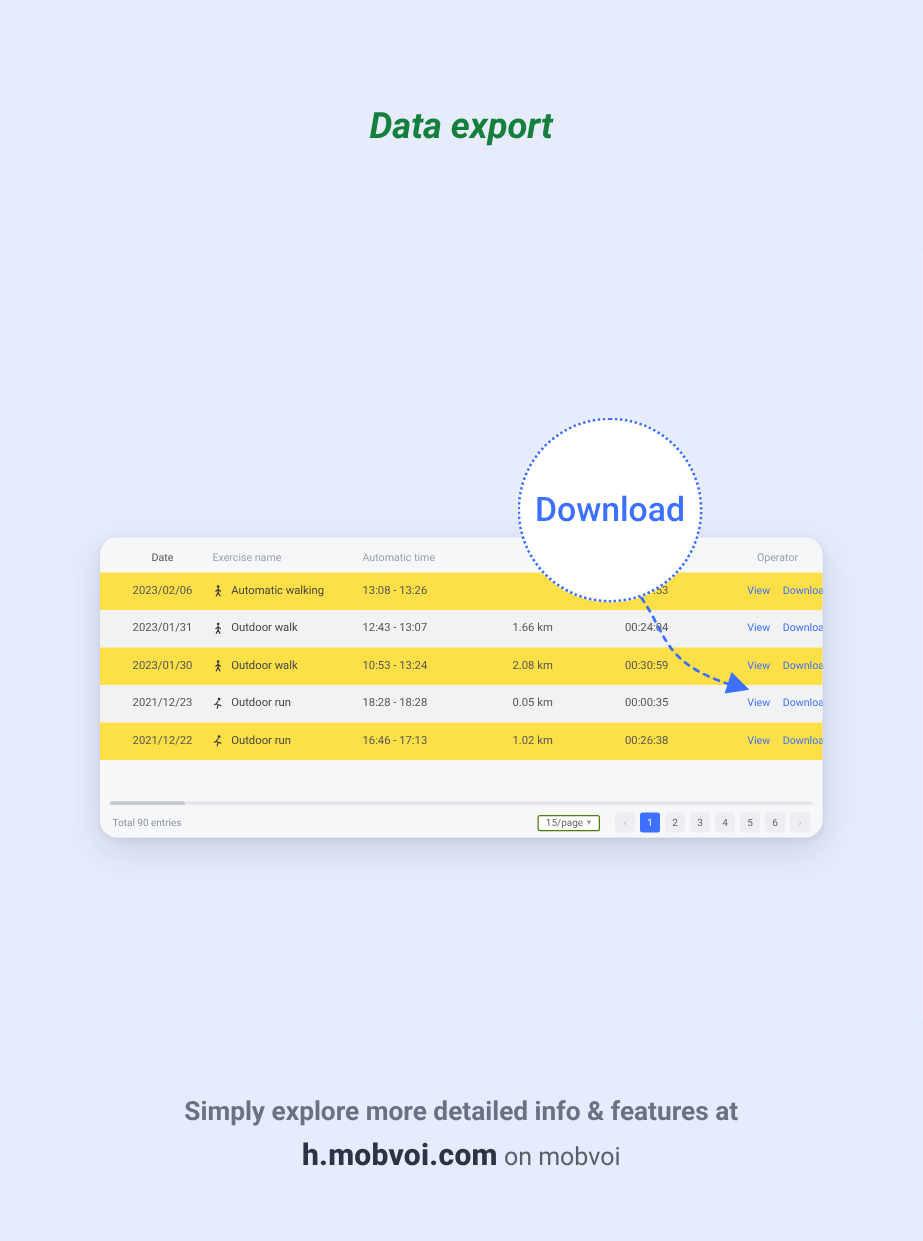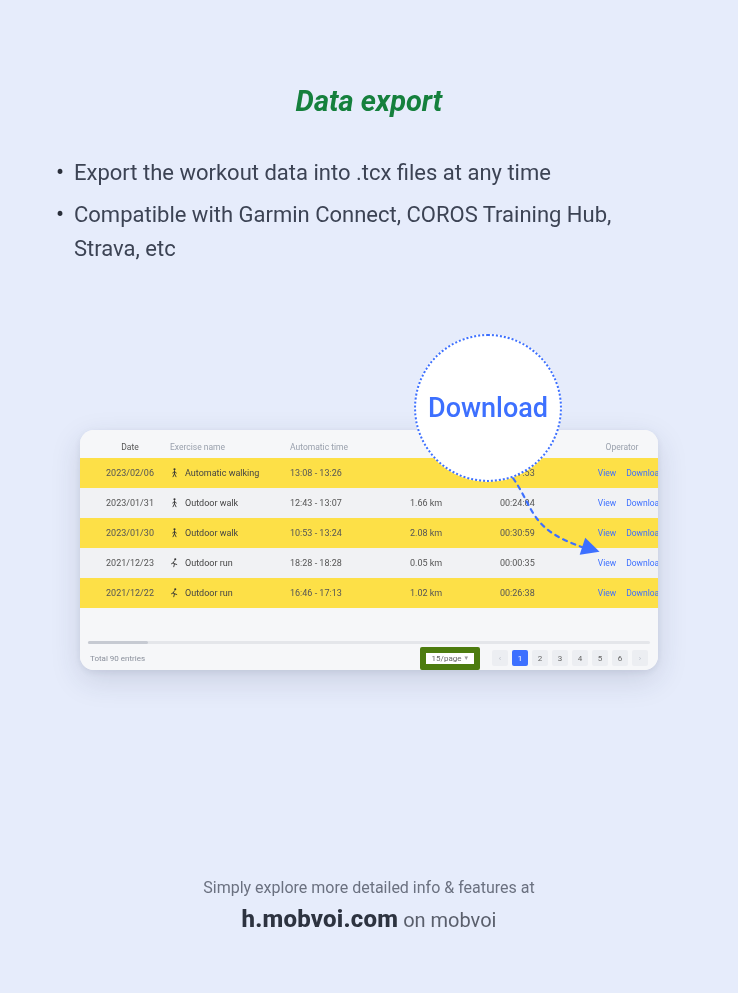--- a/index.html
+++ b/index.html
@@ -91,21 +91,21 @@
   .footer-bar {
     position: absolute; left: 0; right: 0; bottom: 0; height: 24px;
     background: #f6f7f9;
     display: flex; align-items: center; justify-content: space-between;
     padding: 0 10px;
     font-size: 8px; color: #8a909c;
   }
   .pager { display: flex; align-items: center; gap: 4px; }
   .pp {
     display: flex; align-items: center; gap: 3px;
-    border: 6px solid #4d7c0f; background: #fff; border-radius: 2px;
+    border: 1px solid #4d7c0f; background: #fff; border-radius: 2px;
     padding: 1px 6px; font-size: 8px; color: #666; margin-right: 8px;
   }
   .pp .chev { font-size: 7px; color: #999; }
   .pgbtn {
     width: 16px; height: 16px; border-radius: 2px;
     background: #eceef2; color: #666;
     display: flex; align-items: center; justify-content: center;
     font-size: 8px; cursor: pointer;
   }
   .pgbtn.active { background: #3d70ff; color: #fff; }
@@ -140,38 +140,34 @@
     transform: rotate(18deg);
     z-index: 4;
   }
 
   .bottom-text {
     position: absolute;
     left: 0; right: 0; top: 878px;
     text-align: center;
     color: #5c6372;
   }
-  .bottom-text .l1 { font-size: 16px; font-weight: 400; color: #6b7180; }
+  .bottom-text .l1 { font-size: 21px; font-weight: 700; color: #6b7180; }
   .bottom-text .l2 { margin-top: 8px; font-size: 20px; color: #5a5f6c; }
   .bottom-text .l2 .domain { font-weight: 800; font-size: 24px; color: #2d3340; letter-spacing: .2px; }
 
   
   .ico svg { display: block; }
 </style>
 </head>
 <body>
 
 <div class="page">
 
   <div class="title">Data export</div>
 
-  <ul class="bullets">
-    <li>Export the workout data into .tcx files at any time</li>
-    <li>Compatible with Garmin Connect, COROS Training Hub, Strava, etc</li>
-  </ul>
 
   <div class="callout-circle">
     <span>Download</span>
   </div>
   <svg class="arrow-svg" viewBox="0 0 145 100">
     <path d="M38 8 C 60 40, 55 60, 110 78" fill="none" stroke="#3d70ff" stroke-width="2.2" stroke-dasharray="4 5" stroke-linecap="round"></path>
   </svg>
   <div class="arrow-head"></div>
 
   <div class="card-wrap">

